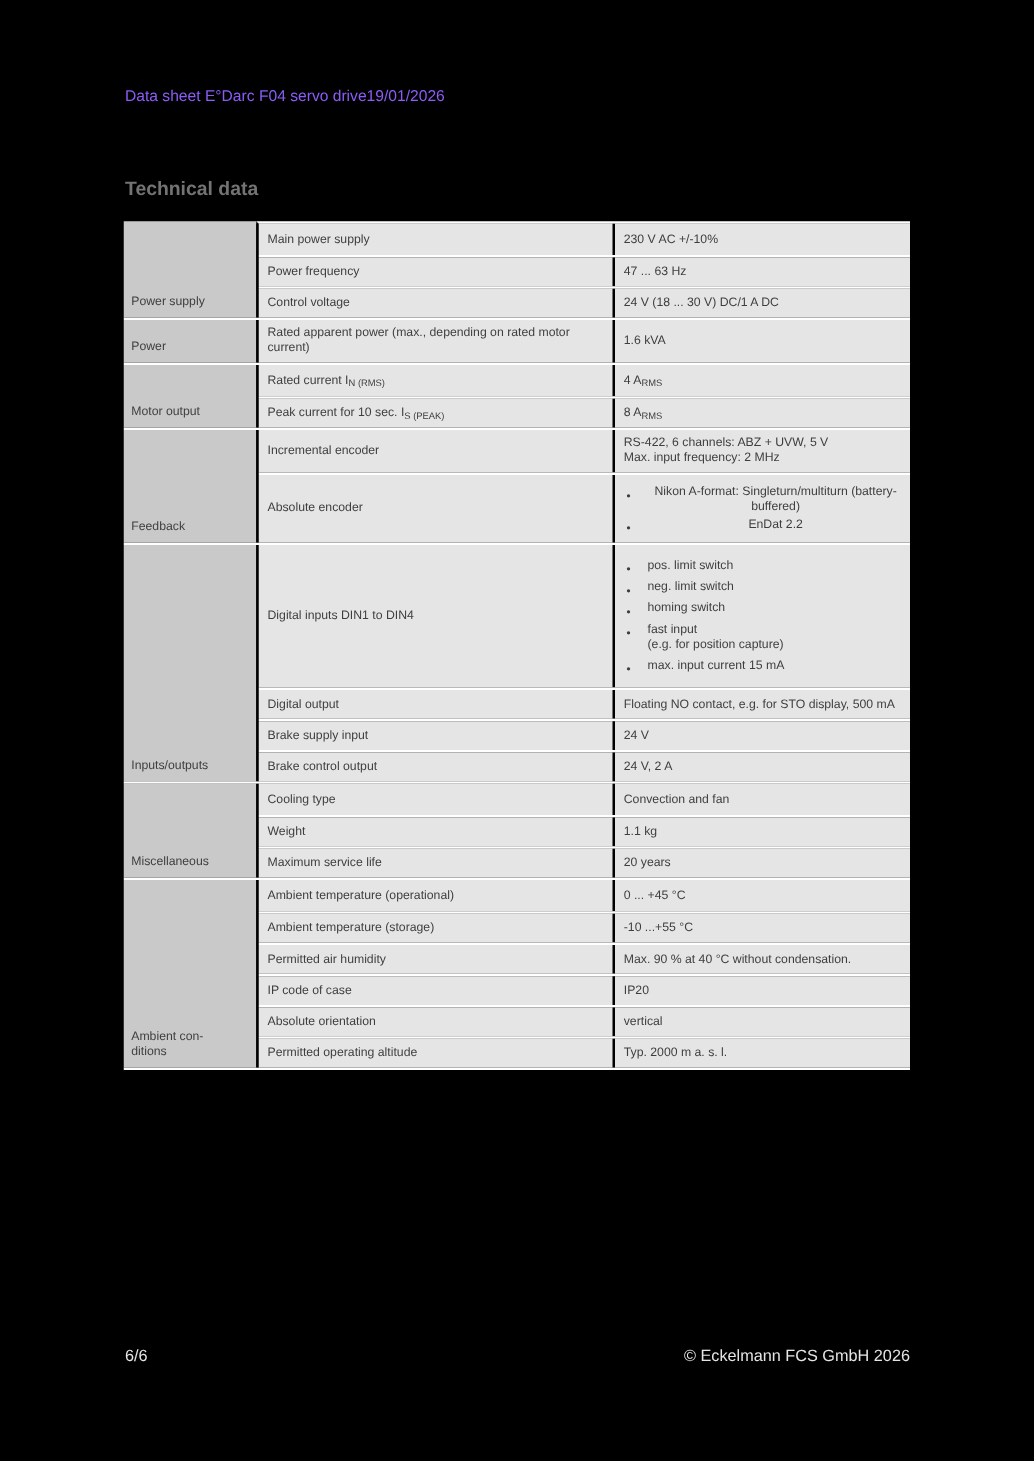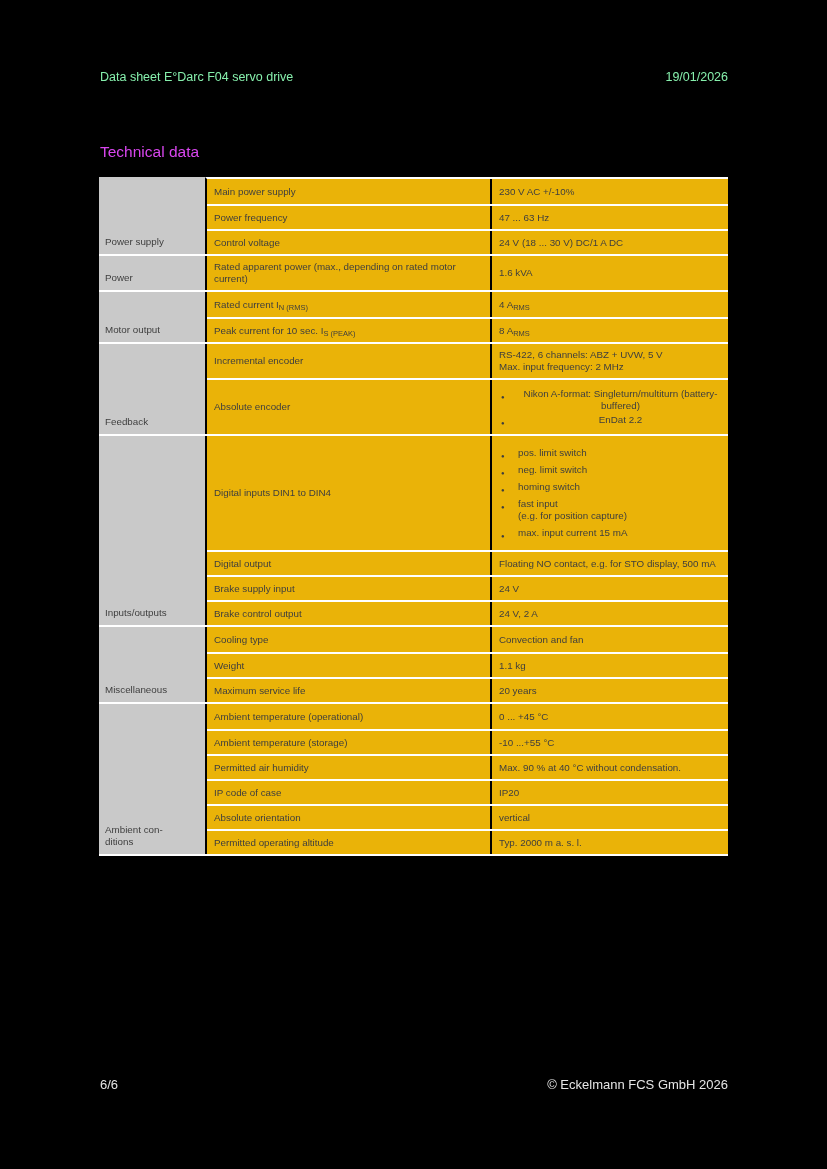--- a/index.html
+++ b/index.html
@@ -5,42 +5,42 @@
   * { box-sizing: border-box; }
   html, body { margin: 0; padding: 0; }
   body {
     width: 827px; height: 1169px;
     background: #000000;
     font-family: "Liberation Sans", sans-serif;
     position: relative; overflow: hidden;
   }
   .hdr {
     position: absolute; left: 100px; right: 99px; top: 70px;
-    display: flex; justify-content: space-between;
-    font-size: 12.5px; color: #86efac;
+    display: flex; 
+    font-size: 12.5px; color: #8b5cf6;
   }
   .title {
     position: absolute; left: 100px; top: 143px;
-    font-size: 15.5px; font-weight: normal; color: #d946ef;
+    font-size: 15.5px; font-weight: bold; color: #737373;
   }
   .tbl {
     position: absolute; left: 99px; top: 177px; width: 629px;
     color: #3e3e3e; font-size: 9.8px; line-height: 12px;
   }
   .group { display: flex; border-bottom: 2px solid #ffffff; }
   .cat {
     width: 106px; background: #c9c9c9;
     display: flex; align-items: flex-end;
     padding: 4px 5px 6px 6px; white-space: pre-line;
   }
   .rows { flex: 1; display: flex; flex-direction: column; border-left: 2px solid #000000; }
   .group:first-child .rows { border-top: 2px solid #ffffff; }
   .row { display: flex; min-height: 25px; }
   .row + .row { border-top: 2px solid #ffffff; }
-  .cell { background: #eab308; display: flex; align-items: center; padding: 5px 5px 5px 7px; }
+  .cell { background: #e5e5e5; display: flex; align-items: center; padding: 5px 5px 5px 7px; }
   .lab { width: 285px; border-right: 2px solid #000000; }
   .val { flex: 1; }
   sub { font-size: 7.5px; vertical-align: -2px; line-height: 0; }
   ul.bullets { list-style: none; margin: 0; padding: 1px 0; }
   .bullets li { position: relative; padding-left: 19px; margin: 5px 0; }
   .bullets li::before { content: "●"; position: absolute; left: 2px; top: 2.5px; font-size: 6px; }
   .bullets.tight li { margin: 2px 0; text-align: center; }
   .ftr {
     position: absolute; left: 100px; right: 99px; top: 1077px;
     display: flex; justify-content: space-between;

